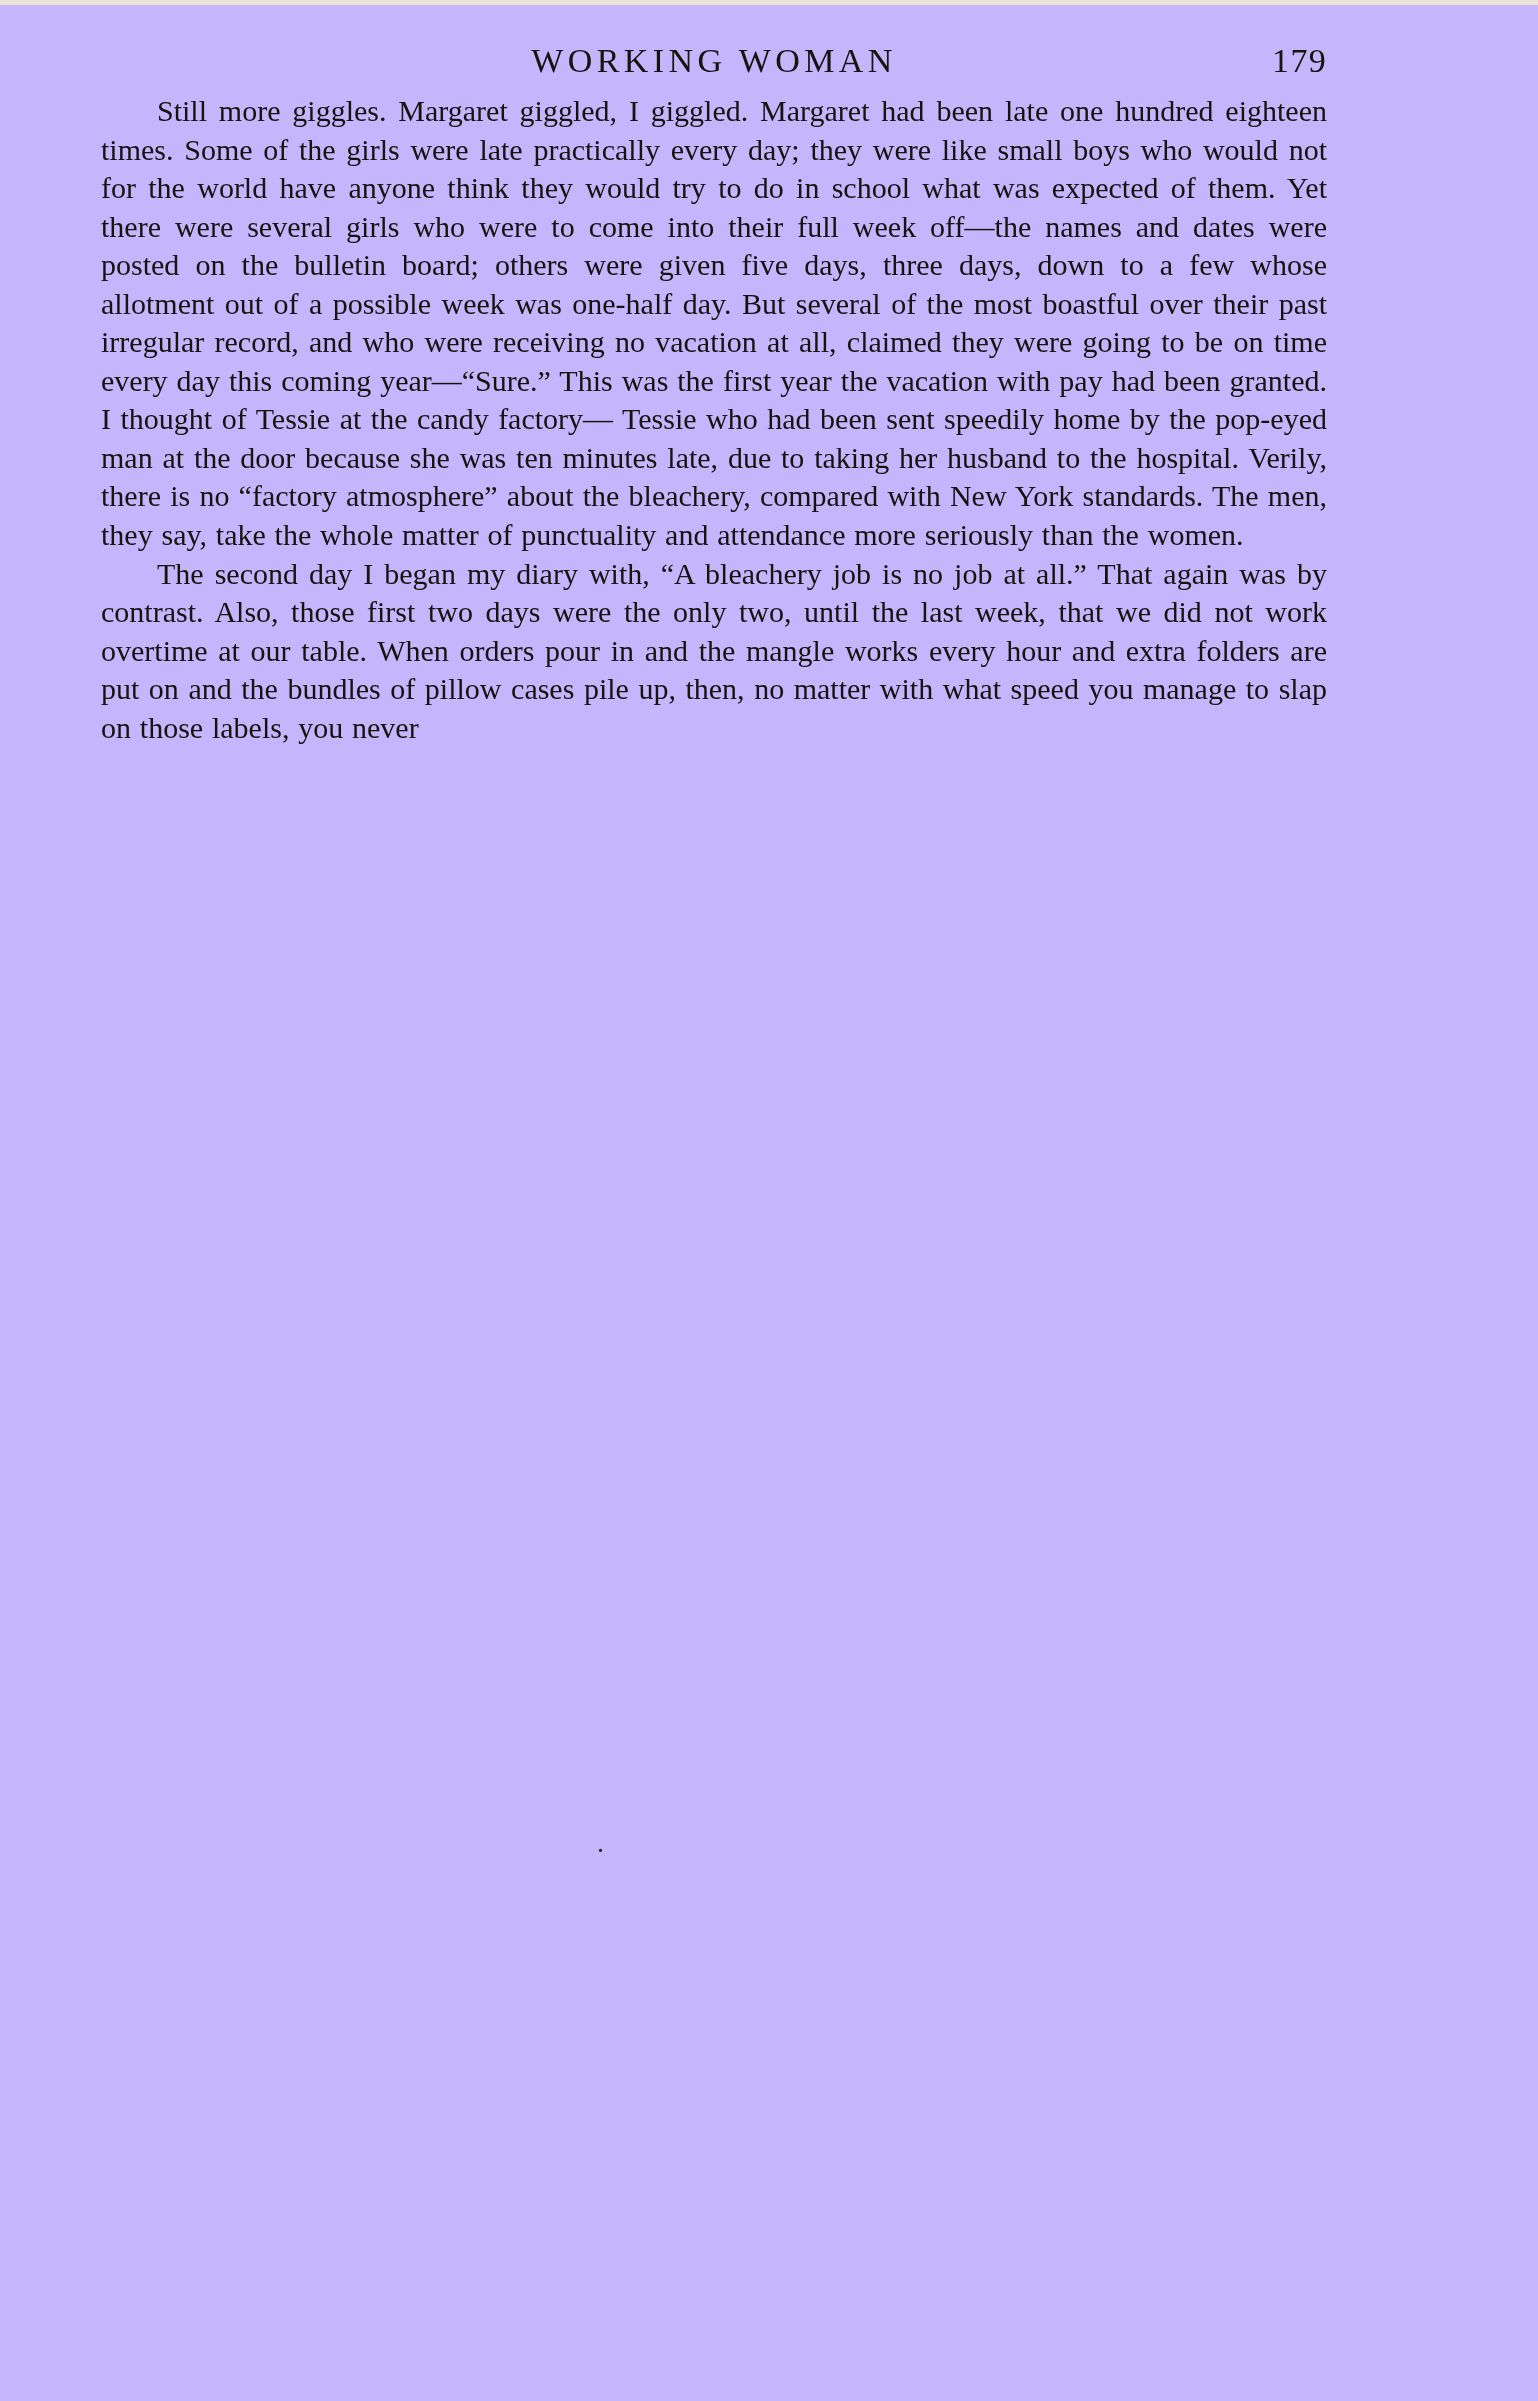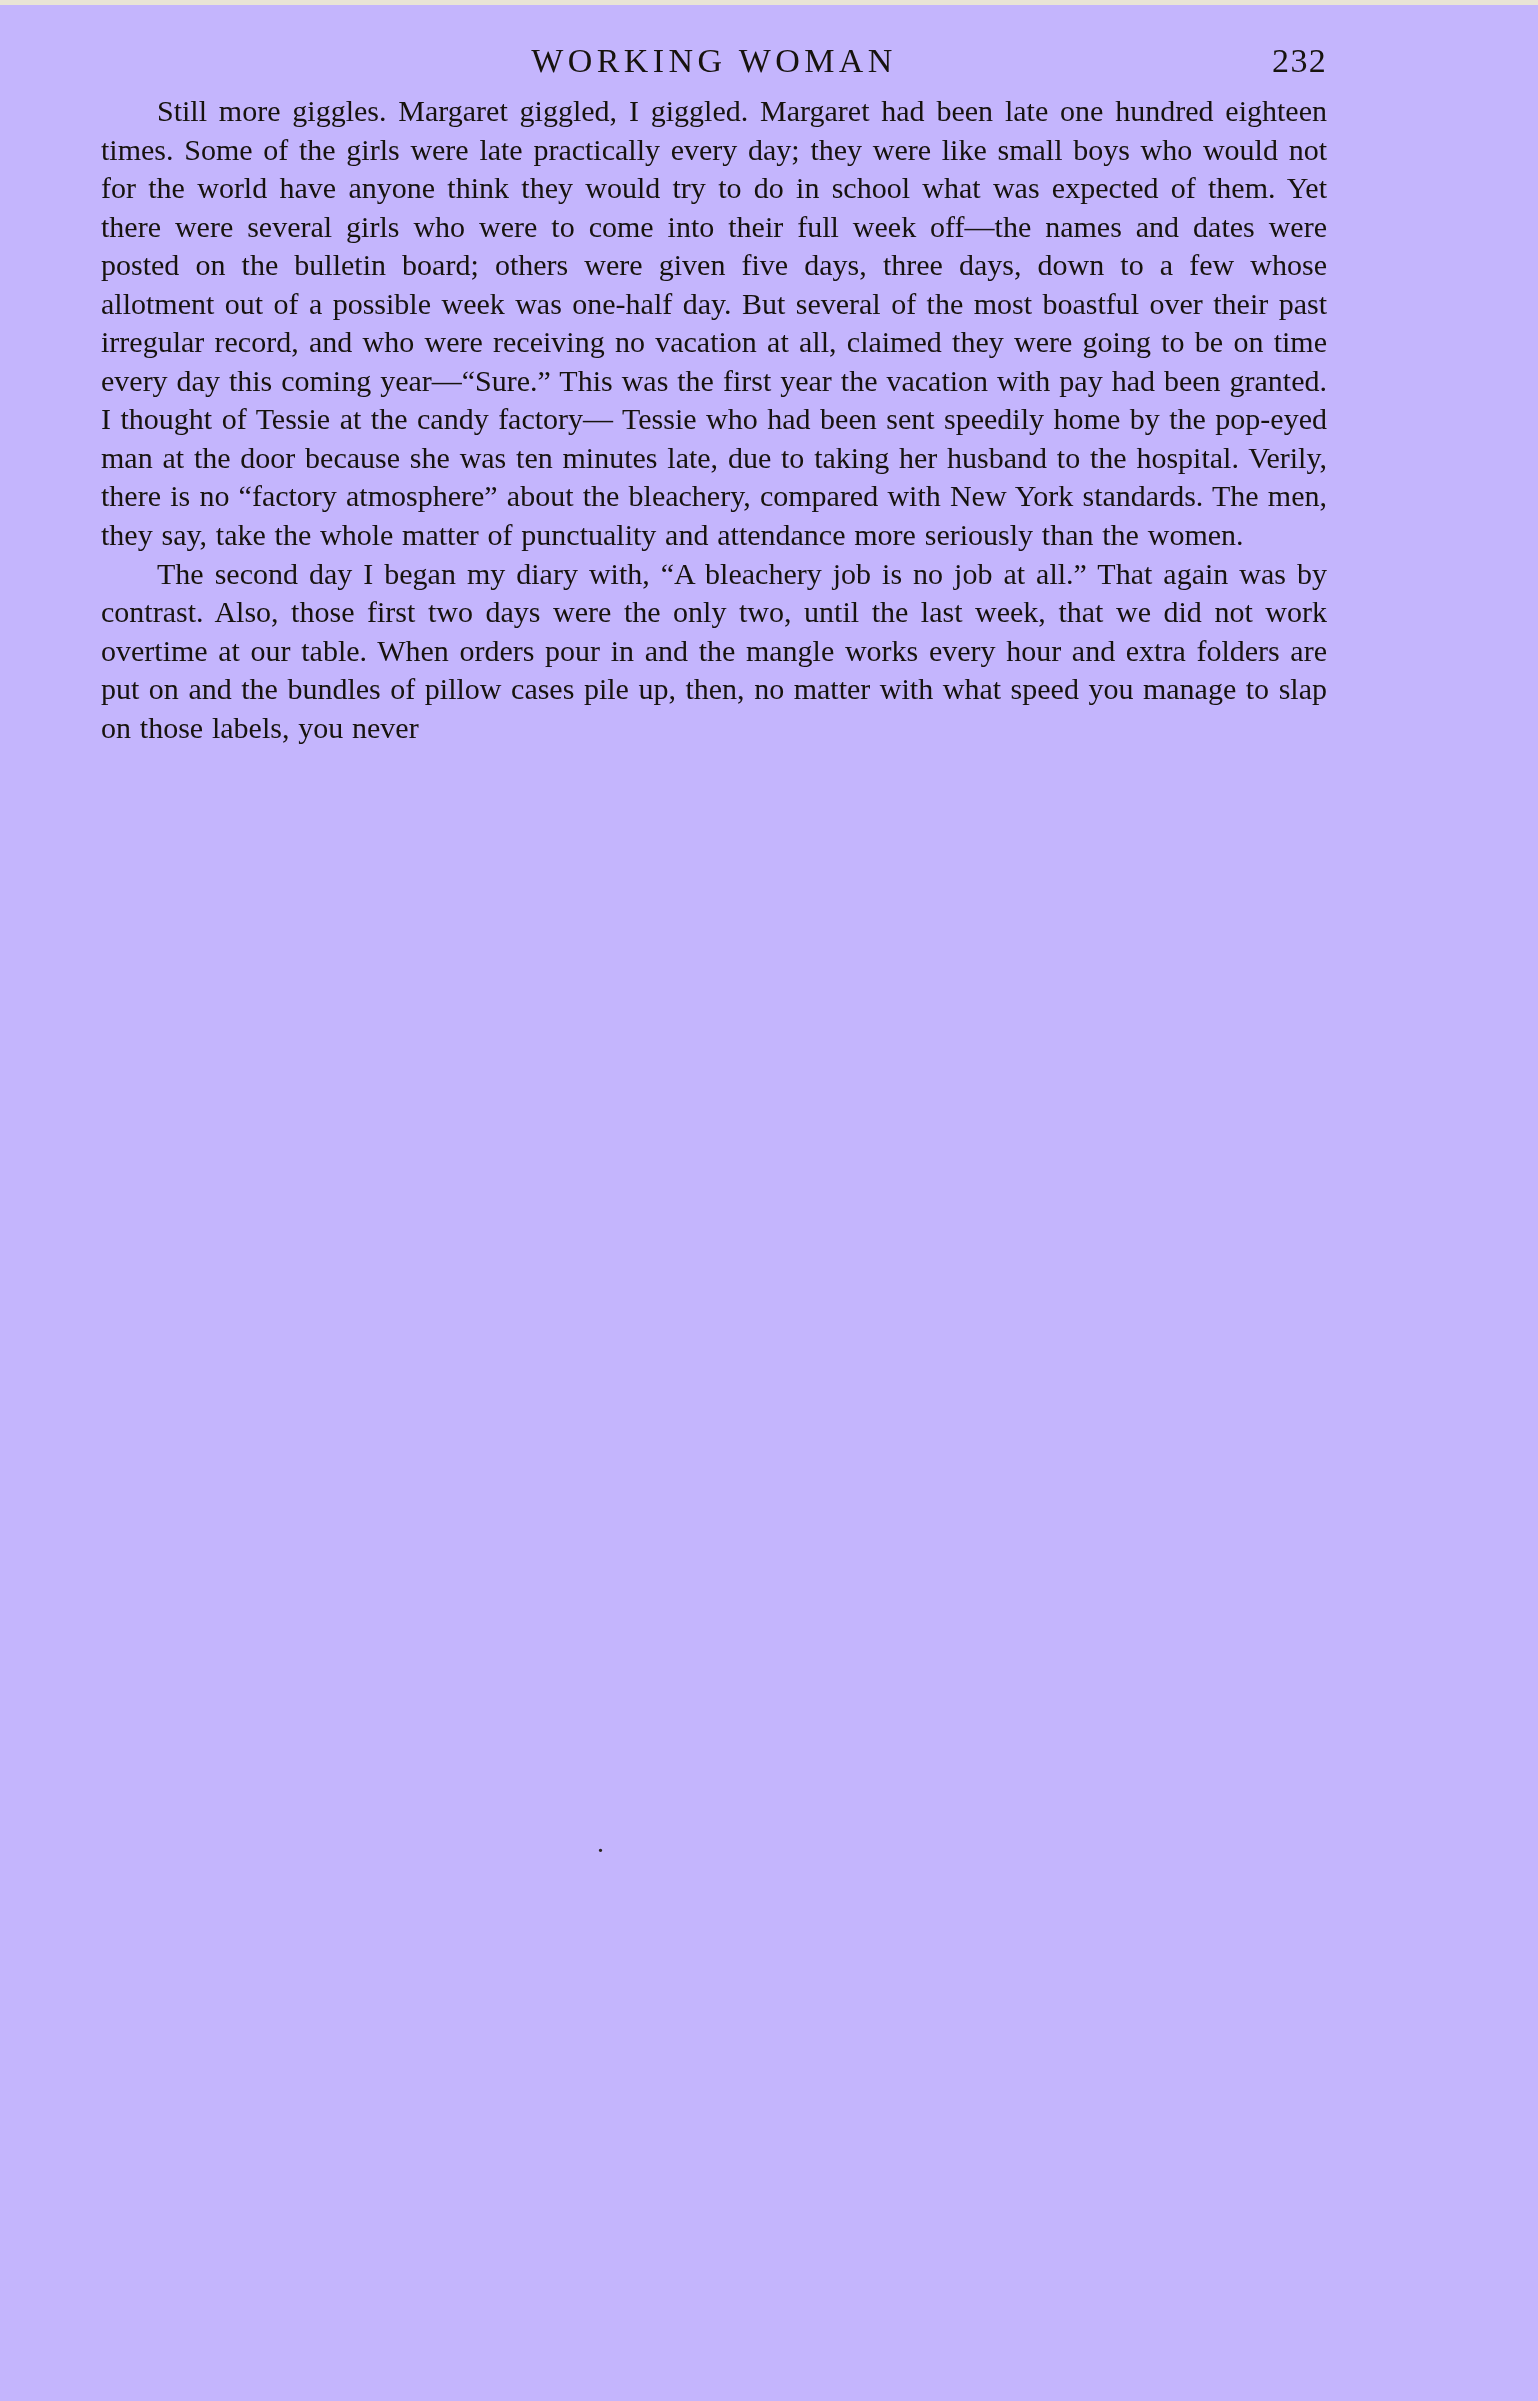--- a/index.html
+++ b/index.html
@@ -62,21 +62,21 @@
     color: #2a241c;
   }
 </style>
 </head>
 <body>
 
 <div class="page">
 
   <div class="running-header">
     <span class="header-title">WORKING WOMAN</span>
-    <span class="page-number">232</span>
+    <span class="page-number">179</span>
   </div>
 
   <div class="page-body">
     <p class="para">Still more giggles.  Margaret giggled, I giggled. Margaret had been late one hundred eighteen times. Some of the girls were late practically every day; they were like small boys who would not for the world have anyone think they would try to do in school what was expected of them.  Yet there were several girls who were to come into their full week off—the names and dates were posted on the bulletin board; others were given five days, three days, down to a few whose allotment out of a possible week was one-half day.  But several of the most boastful over their past irregular record, and who were receiving no vacation at all, claimed they were going to be on time every day this coming year—“Sure.”  This was the first year the vacation with pay had been granted.  I thought of Tessie at the candy factory— Tessie who had been sent speedily home by the pop-eyed man at the door because she was ten minutes late, due to taking her husband to the hospital. Verily, there is no “factory atmosphere” about the bleachery, compared with New York standards.  The men, they say, take the whole matter of punctuality and attendance more seriously than the women.</p>
     <p class="para">The second day I began my diary with, “A bleachery job is no job at all.”  That again was by contrast. Also, those first two days were the only two, until the last week, that we did not work overtime at our table. When orders pour in and the mangle works every hour and extra folders are put on and the bundles of pillow cases pile up, then, no matter with what speed you manage to slap on those labels, you never</p>
   </div>
 
   <div class="ink-dot">.</div>
 
 </div>

